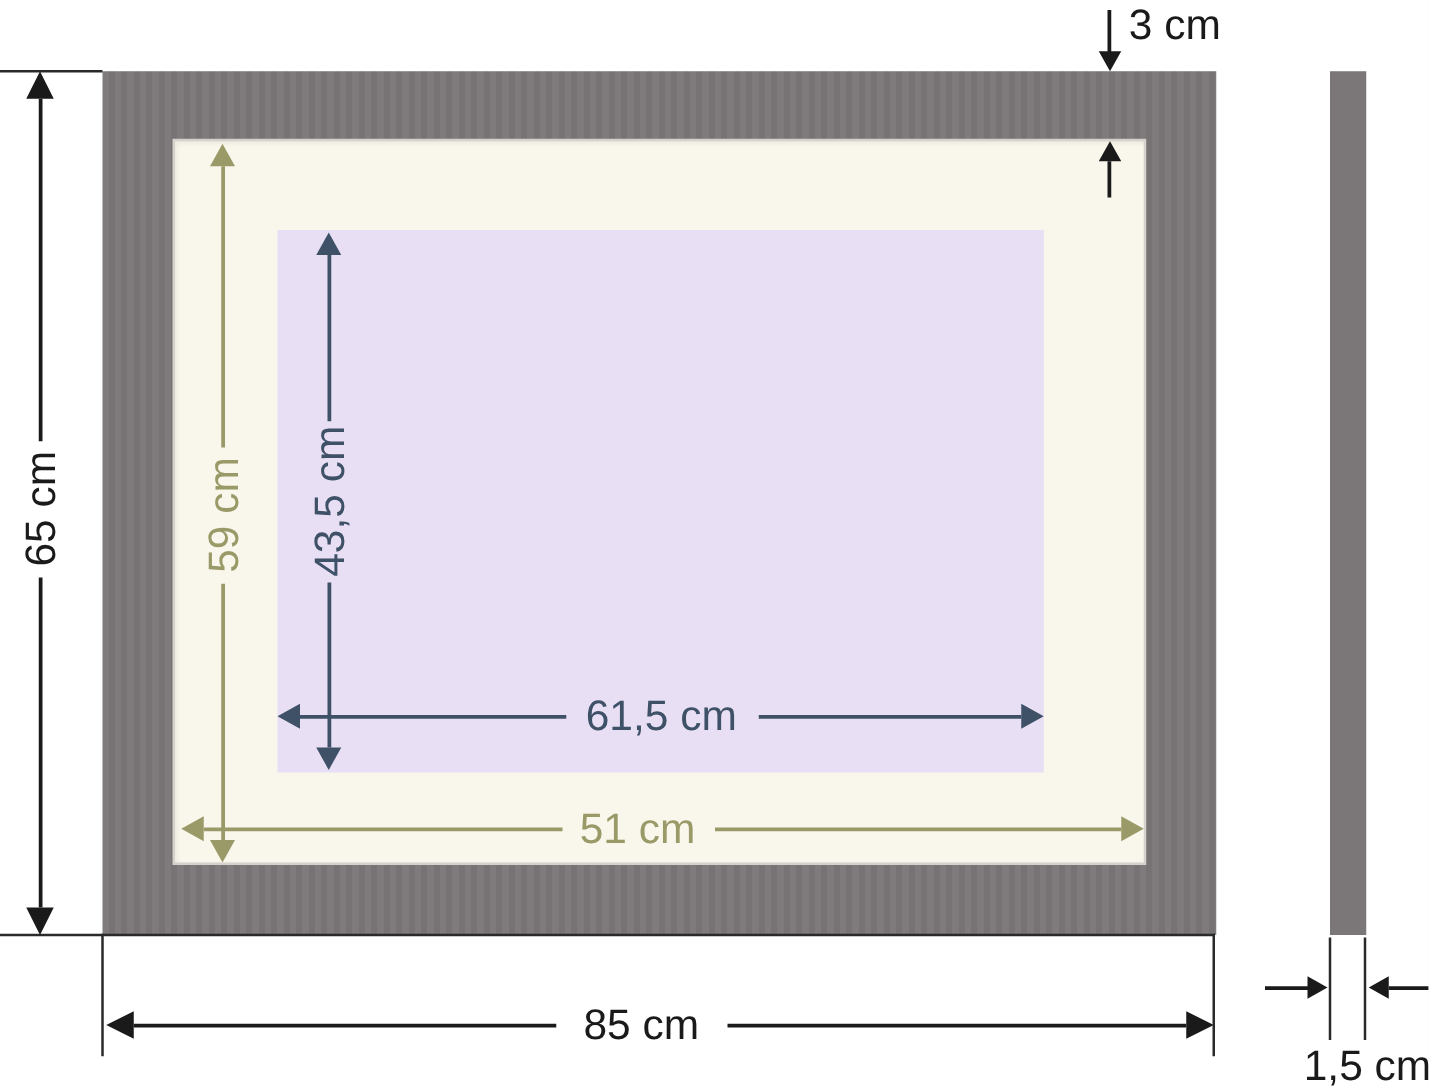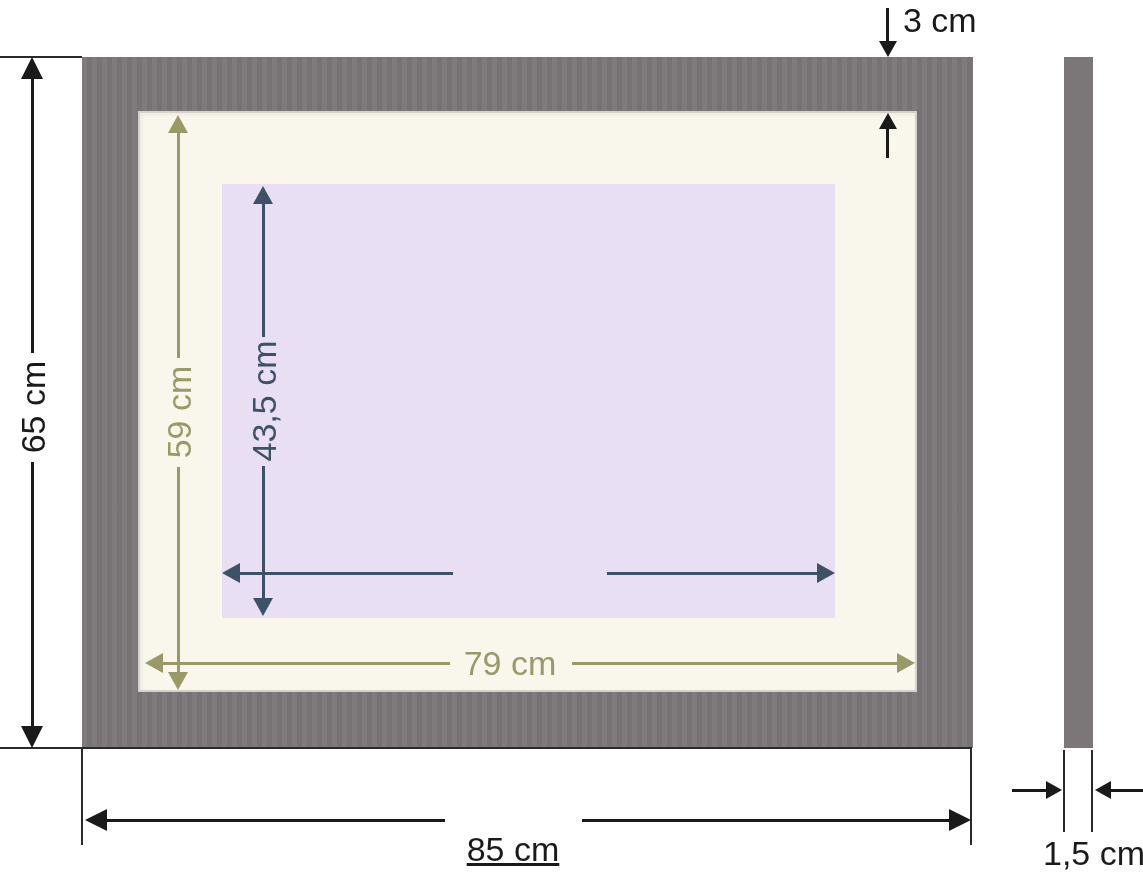--- a/index.html
+++ b/index.html
@@ -99,32 +99,33 @@
   <div class="ah down-o" style="left:168px;top:672px;"></div>
 
   <div class="ah up-sl" style="left:253px;top:186px;"></div>
   <div class="seg slate" style="left:262px;top:204px;width:3px;height:133px;"></div>
   <span class="lbl v slate" style="left:264px;top:401px;">43,5 cm</span>
   <div class="seg slate" style="left:262px;top:466px;width:3px;height:132px;"></div>
   <div class="ah down-sl" style="left:253px;top:598px;"></div>
 
   <div class="ah left-sl" style="left:222px;top:563px;"></div>
   <div class="seg slate" style="left:240px;top:572px;width:213px;height:3px;"></div>
+  <span class="lbl h slate" style="left:529px;top:573px;">61,5 cm</span>
   <div class="seg slate" style="left:607px;top:572px;width:210px;height:3px;"></div>
   <div class="ah right-sl" style="left:817px;top:563px;"></div>
 
   <div class="ah left-o" style="left:145px;top:653px;"></div>
   <div class="seg olive" style="left:163px;top:662px;width:287px;height:3px;"></div>
-  <span class="lbl h olive" style="left:510px;top:663px;">79 cm</span>
+  <span class="lbl h olive" style="left:510px;top:663px;">51 cm</span>
   <div class="seg olive" style="left:572px;top:662px;width:325px;height:3px;"></div>
   <div class="ah right-o" style="left:897px;top:653px;"></div>
 
   <div class="ah left-b" style="left:85px;top:809px;"></div>
   <div class="seg" style="left:107px;top:819px;width:338px;height:3px;"></div>
-  <span class="lbl h" style="left:513px;top:849px;text-decoration:underline;">85 cm</span>
+  <span class="lbl h" style="left:513px;top:820px;">85 cm</span>
   <div class="seg" style="left:582px;top:819px;width:367px;height:3px;"></div>
   <div class="ah right-b" style="left:949px;top:809px;"></div>
 
   <div class="seg" style="left:886px;top:8px;width:3px;height:34px;"></div>
   <div class="ah down-s" style="left:879px;top:41px;"></div>
   <span class="lbl" style="left:903px;top:3px;text-align:center;">3 cm</span>
   <div class="ah up-s" style="left:879px;top:113px;"></div>
   <div class="seg" style="left:886px;top:129px;width:3px;height:29px;"></div>
 
   <div class="seg" style="left:1012px;top:789px;width:36px;height:3px;"></div>

